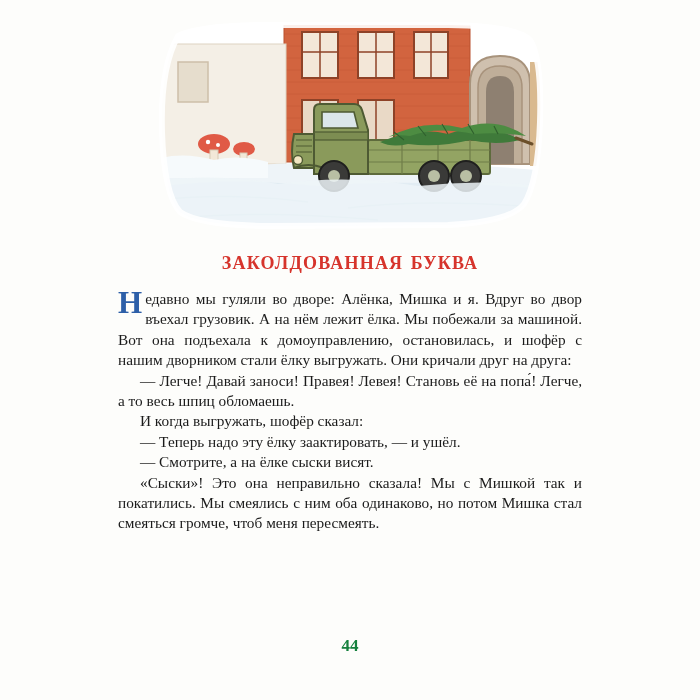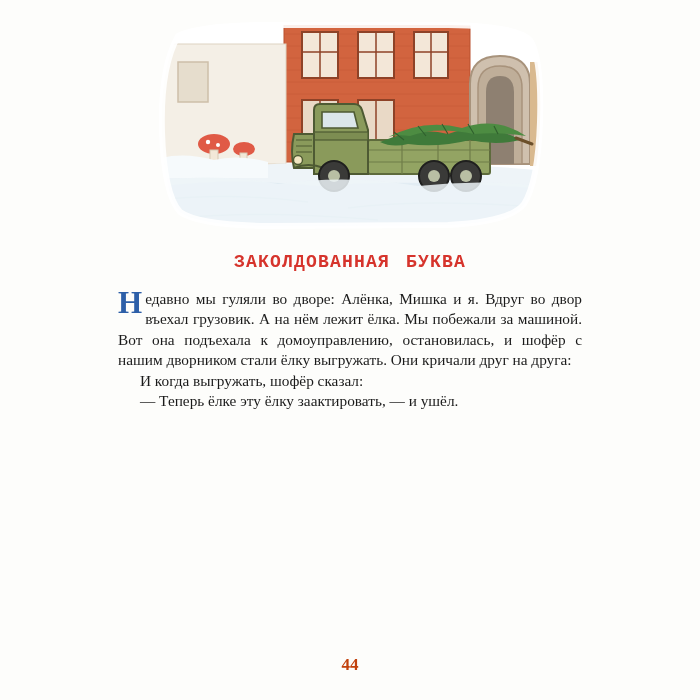--- a/index.html
+++ b/index.html
@@ -35,21 +35,21 @@
     height: 212px;
     overflow: hidden;
   }
   .illo-svg { display: block; }
 
   
   .story-title {
     margin-top: 14px;
     text-align: center;
     color: #d6342c;
-    font-family: Liberation Mono, monospace;
+    font-family: Liberation Serif, serif;
     font-weight: bold;
     font-size: 25px;
     letter-spacing: 1.2px;
     font-variant: small-caps;
     text-transform: lowercase;
     line-height: 1;
   }
 
   
   .body-text {
@@ -79,25 +79,24 @@
     margin-right: 1px;
   }
 
   
   .folio {
     position: absolute;
     left: 0;
     right: 0;
     top: 614px;
     text-align: center;
-    color: #c2410c;
+    color: #15803d;
     font-family: "Liberation Serif", serif;
     font-weight: bold;
     font-size: 17px;
-    margin-top: 19px;
   }
 </style>
 </head>
 <body>
 
 <div class="page">
   <div class="page-inner">
 
     <div class="illustration">
       <svg class="illo-svg" width="464" height="212" viewBox="0 0 464 212" xmlns="http://www.w3.org/2000/svg">
@@ -231,20 +230,23 @@
         </g>
 
         <path d="M60 14 Q80 4 140 3 L330 3 Q400 4 412 18 Q424 36 422 100 Q420 160 406 182 Q392 200 330 203 L150 204 Q80 203 62 190 Q46 172 44 110 Q42 46 60 14 Z" fill="none" stroke="#ffffff" stroke-width="6" opacity="0.9"></path>
       </svg>
     </div>
 
     <div class="story-title">ЗАКОЛДОВАННАЯ БУКВА</div>
 
     <div class="body-text">
       <p class="first"><span class="dropcap">Н</span><span>едавно мы гуляли во дворе: Алёнка, Мишка и я. Вдруг во двор въехал грузовик. А на нём лежит ёлка. Мы побежали за машиной. Вот она подъехала к домоуправлению, остановилась, и шофёр с нашим дворником стали ёлку выгружать. Они кричали друг на друга:</span></p>
+      <p>— Легче! Давай заноси! Правея! Левея! Становь её на попа́! Легче, а то весь шпиц обломаешь.</p>
       <p>И когда выгружать, шофёр сказал:</p>
-      <p>— Теперь ёлке эту ёлку заактировать, — и ушёл.</p>
+      <p>— Теперь надо эту ёлку заактировать, — и ушёл.</p>
+      <p>— Смотрите, а на ёлке сыски висят.</p>
+      <p>«Сыски»! Это она неправильно сказала! Мы с Мишкой так и покатились. Мы смеялись с ним оба одинаково, но потом Мишка стал смеяться громче, чтоб меня пересмеять.</p>
     </div>
 
     <div class="folio">44</div>
 
   </div>
 </div>
 
 </body></html>

